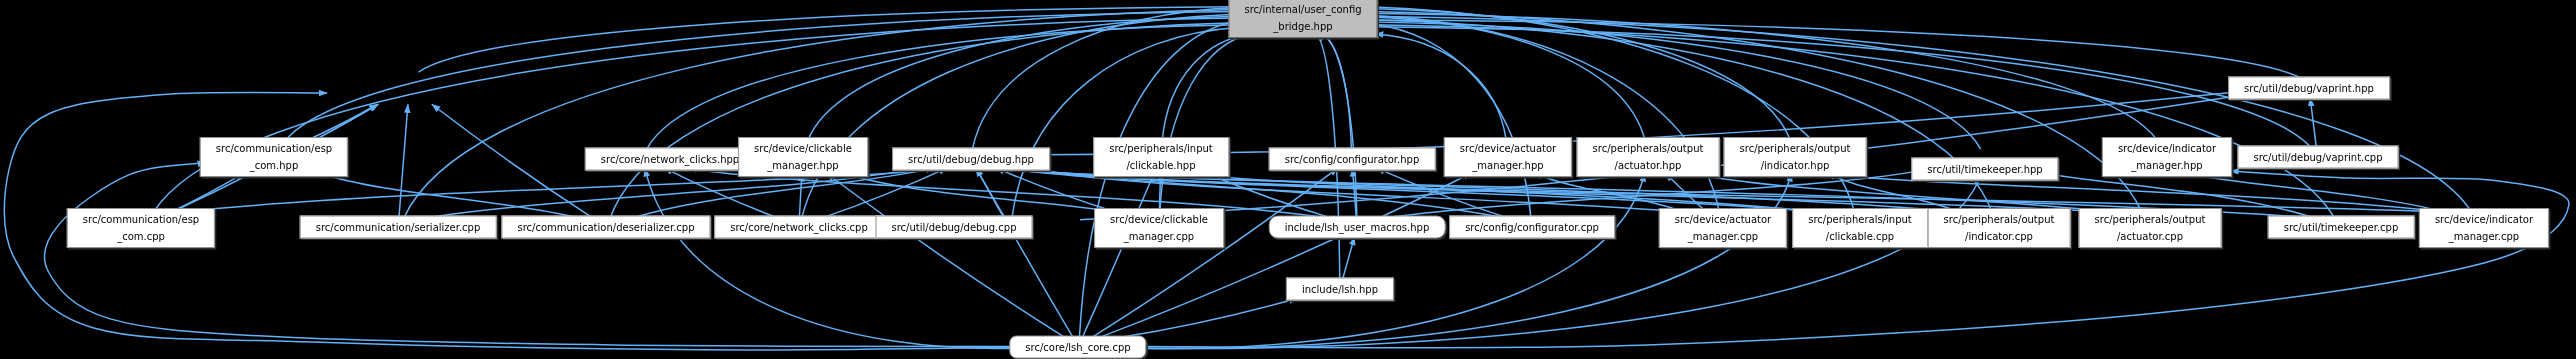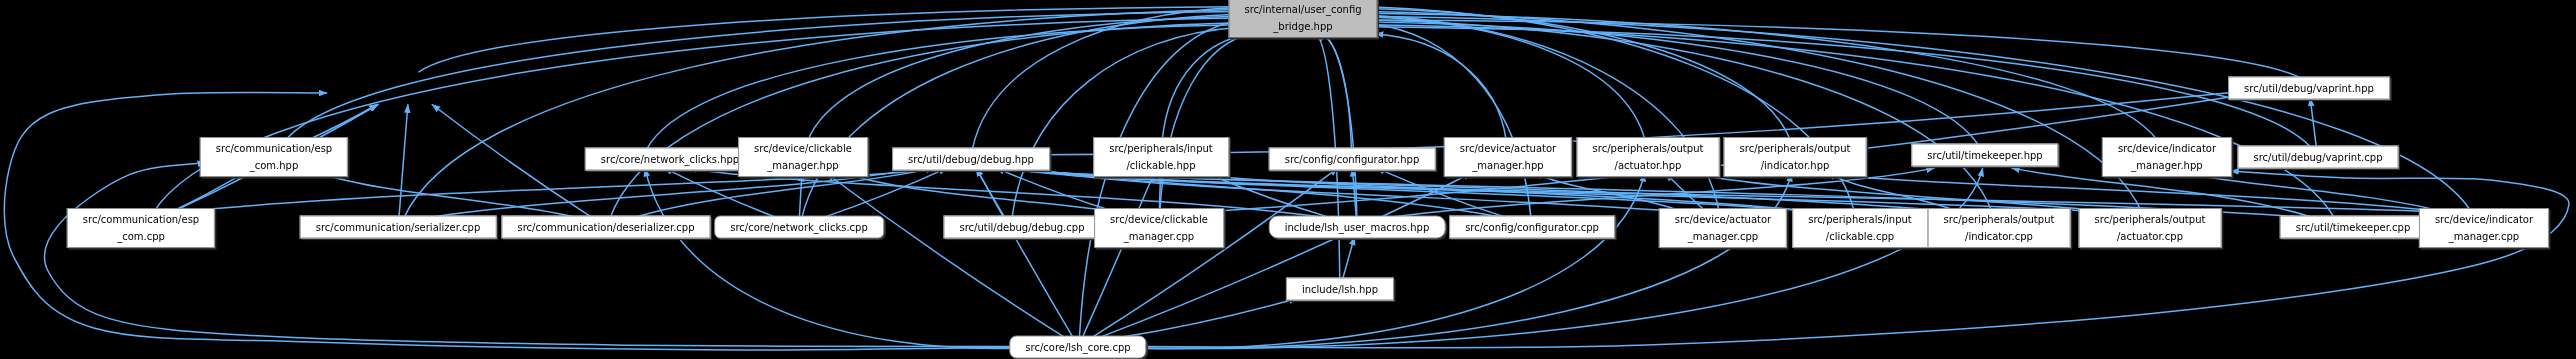--- a/index.html
+++ b/index.html
@@ -119,41 +119,41 @@
     <div class="node" style="left: 971px; top: 159px;">src/util/debug/debug.hpp</div>
     <div class="node" style="left: 1161px; top: 157px;">src/peripherals/input
 /clickable.hpp</div>
     <div class="node" style="left: 1352px; top: 159px;">src/config/configurator.hpp</div>
     <div class="node" style="left: 1508px; top: 157px;">src/device/actuator
 _manager.hpp</div>
     <div class="node" style="left: 1648px; top: 157px;">src/peripherals/output
 /actuator.hpp</div>
     <div class="node" style="left: 1795px; top: 157px;">src/peripherals/output
 /indicator.hpp</div>
-    <div class="node" style="left: 1985px; top: 155px; text-align: right;">src/util/timekeeper.hpp</div>
+    <div class="node" style="left: 1985px; top: 169px; text-align: right;">src/util/timekeeper.hpp</div>
     <div class="node" style="left: 2167px; top: 157px;">src/device/indicator
 _manager.hpp</div>
     <div class="node" style="left: 2318px; top: 157px;">src/util/debug/vaprint.cpp</div>
     <div class="node" style="left: 141px; top: 228px;">src/communication/esp
 _com.cpp</div>
     <div class="node" style="left: 398px; top: 227px;">src/communication/serializer.cpp</div>
     <div class="node" style="left: 606px; top: 227px;">src/communication/deserializer.cpp</div>
-    <div class="node" style="left: 799px; top: 227px; border-radius: 6px;">src/core/network_clicks.cpp</div>
-    <div class="node" style="left: 1022px; top: 227px;">src/util/debug/debug.cpp</div>
+    <div class="node" style="left: 799px; top: 227px;">src/core/network_clicks.cpp</div>
+    <div class="node" style="left: 954px; top: 227px;">src/util/debug/debug.cpp</div>
     <div class="node" style="left: 1159px; top: 228px;">src/device/clickable
 _manager.cpp</div>
     <div class="node" style="left: 1357px; top: 227px; border-radius: 9px;">include/lsh_user_macros.hpp</div>
     <div class="node" style="left: 1532px; top: 227px;">src/config/configurator.cpp</div>
     <div class="node" style="left: 1723px; top: 228px;">src/device/actuator
 _manager.cpp</div>
     <div class="node" style="left: 1860px; top: 228px;">src/peripherals/input
 /clickable.cpp</div>
     <div class="node" style="left: 1999px; top: 228px;">src/peripherals/output
 /indicator.cpp</div>
     <div class="node" style="left: 2150px; top: 228px;">src/peripherals/output
 /actuator.cpp</div>
-    <div class="node" style="left: 2341px; top: 227px; margin-left: 12px;">src/util/timekeeper.cpp</div>
+    <div class="node" style="left: 2341px; top: 227px;">src/util/timekeeper.cpp</div>
     <div class="node" style="left: 2484px; top: 228px;">src/device/indicator
 _manager.cpp</div>
     <div class="node" style="left: 1340px; top: 289px;">include/lsh.hpp</div>
     <div class="node" style="left: 1078px; top: 347px; border-radius: 7px;">src/core/lsh_core.cpp</div>
   </div>
 
 
 </body></html>

